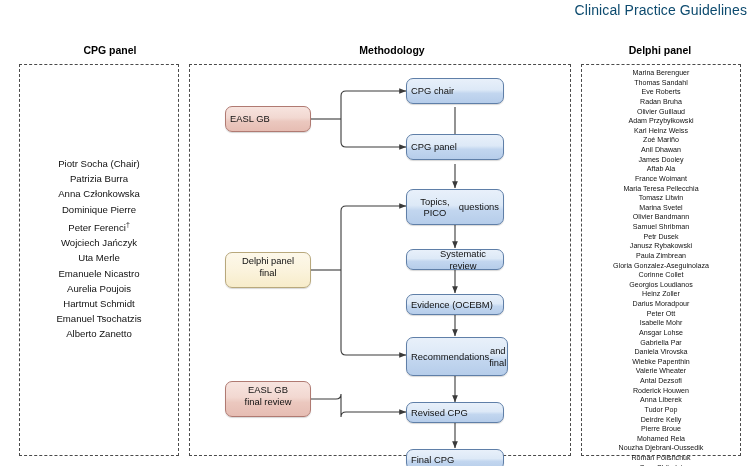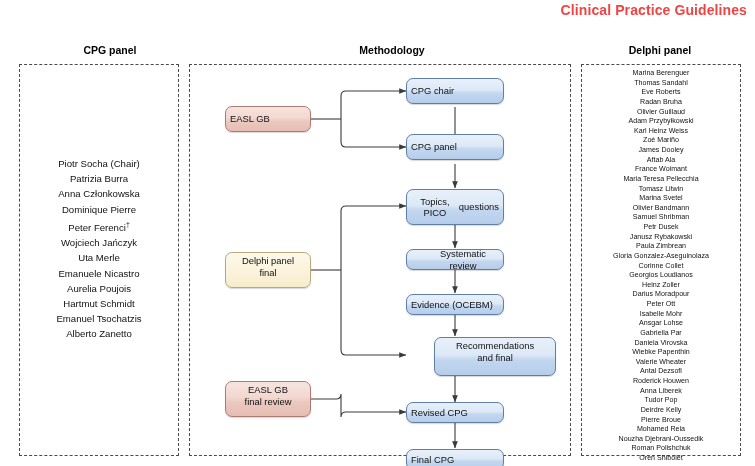--- a/index.html
+++ b/index.html
@@ -11,22 +11,22 @@
     overflow:hidden;
     -webkit-font-smoothing:antialiased;
   }
   .page{position:relative;width:755px;height:466px;}
 
   
   .journal-header{
     position:absolute;
     top:2px; right:8px;
     font-size:14px;
-    font-weight:bold;
-    color:#ef4444;
+    font-weight:normal;
+    color:#0c4a6e;
     letter-spacing:0.1px;
   }
 
   
   .col-title{
     position:absolute;
     font-size:10.5px;
     font-weight:bold;
     color:#000;
     text-align:center;
@@ -128,20 +128,21 @@
 
   <div class="name-list delphi" id="delphi-list">
       <div class="nm">Marina Berenguer</div>
       <div class="nm">Thomas Sandahl</div>
       <div class="nm">Eve Roberts</div>
       <div class="nm">Radan Bruha</div>
       <div class="nm">Olivier Guillaud</div>
       <div class="nm">Adam Przybyłkowski</div>
       <div class="nm">Karl Heinz Weiss</div>
       <div class="nm">Zoé Mariño</div>
+      <div class="nm">Anil Dhawan</div>
       <div class="nm">James Dooley</div>
       <div class="nm">Aftab Ala</div>
       <div class="nm">France Woimant</div>
       <div class="nm">Maria Teresa Pellecchia</div>
       <div class="nm">Tomasz Litwin</div>
       <div class="nm">Marina Svetel</div>
       <div class="nm">Olivier Bandmann</div>
       <div class="nm">Samuel Shribman</div>
       <div class="nm">Petr Dusek</div>
       <div class="nm">Janusz Rybakowski</div>
@@ -224,21 +225,21 @@
     </div>
 
     <div class="node blue" style="left:217px; top:185px; width:98px; height:21px;padding-left:20px;">
       <span>Systematic review</span>
     </div>
 
     <div class="node blue" style="left:217px; top:230px; width:98px; height:21px;">
       <span>Evidence (OCEBM)</span>
     </div>
 
-    <div class="node blue" style="left:217px; top:273px; width:122px; height:39px; flex-direction:column;margin-left:28px;">
+    <div class="node blue" style="left:217px; top:273px; width:102px; height:39px; flex-direction:row;">
       <span>Recommendations</span>
       <span>and final</span>
     </div>
 
     <div class="node blue" style="left:217px; top:338px; width:98px; height:21px;">
       <span>Revised CPG</span>
     </div>
 
     <div class="node blue" style="left:217px; top:385px; width:98px; height:21px;">
       <span>Final CPG</span>

